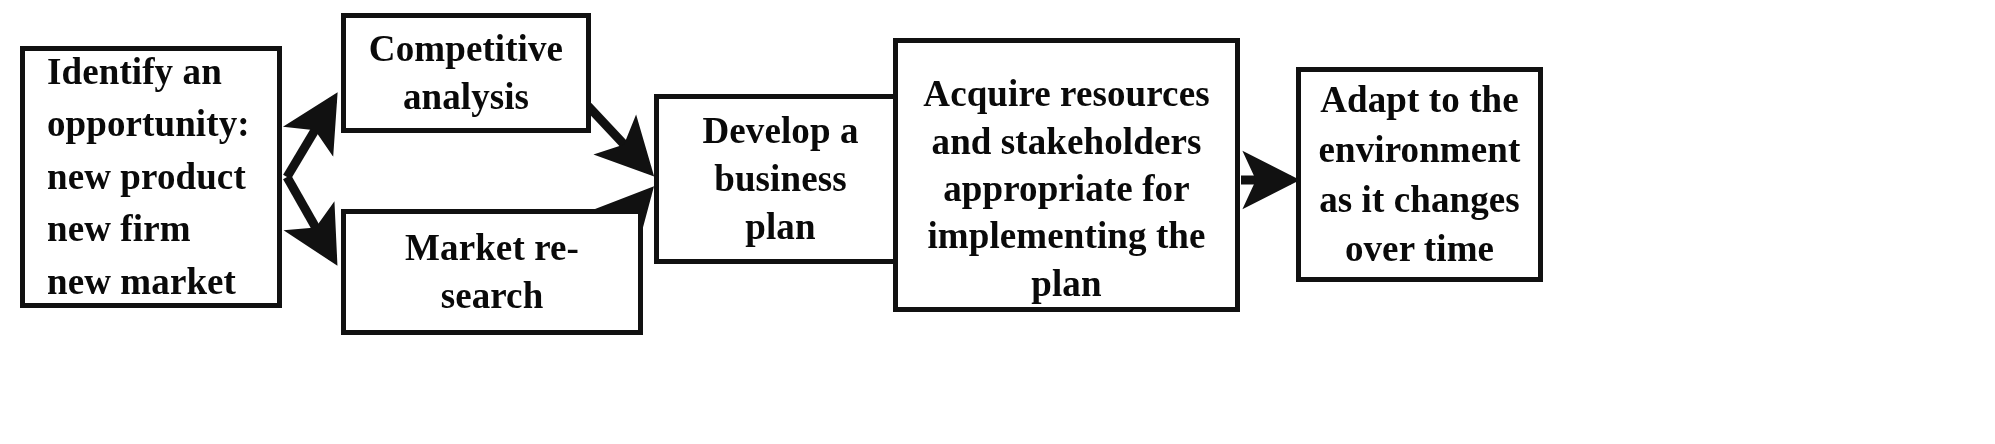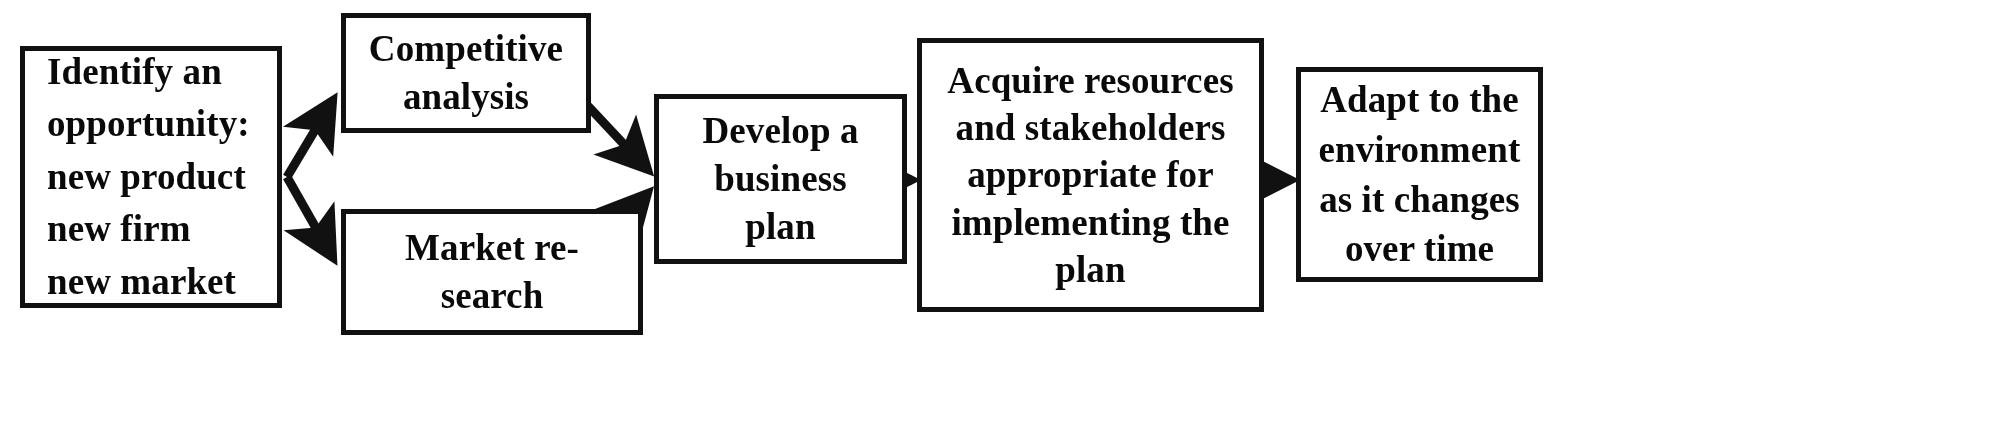--- a/index.html
+++ b/index.html
@@ -48,21 +48,21 @@
 
   #node-competitive   { left: 341px;  top: 13px;  width: 250px; height: 120px; }
   #node-competitive .node-text { font-size: 37px; }
 
   #node-market        { left: 341px;  top: 209px; width: 302px; height: 126px; }
   #node-market .node-text { font-size: 37px; }
 
   #node-develop       { left: 654px;  top: 94px;  width: 253px; height: 170px; }
   #node-develop .node-text { font-size: 37px; }
 
-  #node-acquire       { left: 917px;  top: 38px;  width: 347px; height: 274px; }
+  #node-acquire       { left: 893px;  top: 38px;  width: 347px; height: 274px; align-items: flex-end; }
   #node-acquire .node-text { font-size: 37px; line-height: 1.28; }
 
   #node-adapt         { left: 1296px; top: 67px;  width: 247px; height: 215px; }
   #node-adapt .node-text { font-size: 37px; line-height: 1.34; }
 
   #edges {
     position: absolute;
     left: 0; top: 0;
     width: 1995px;
     height: 444px;

